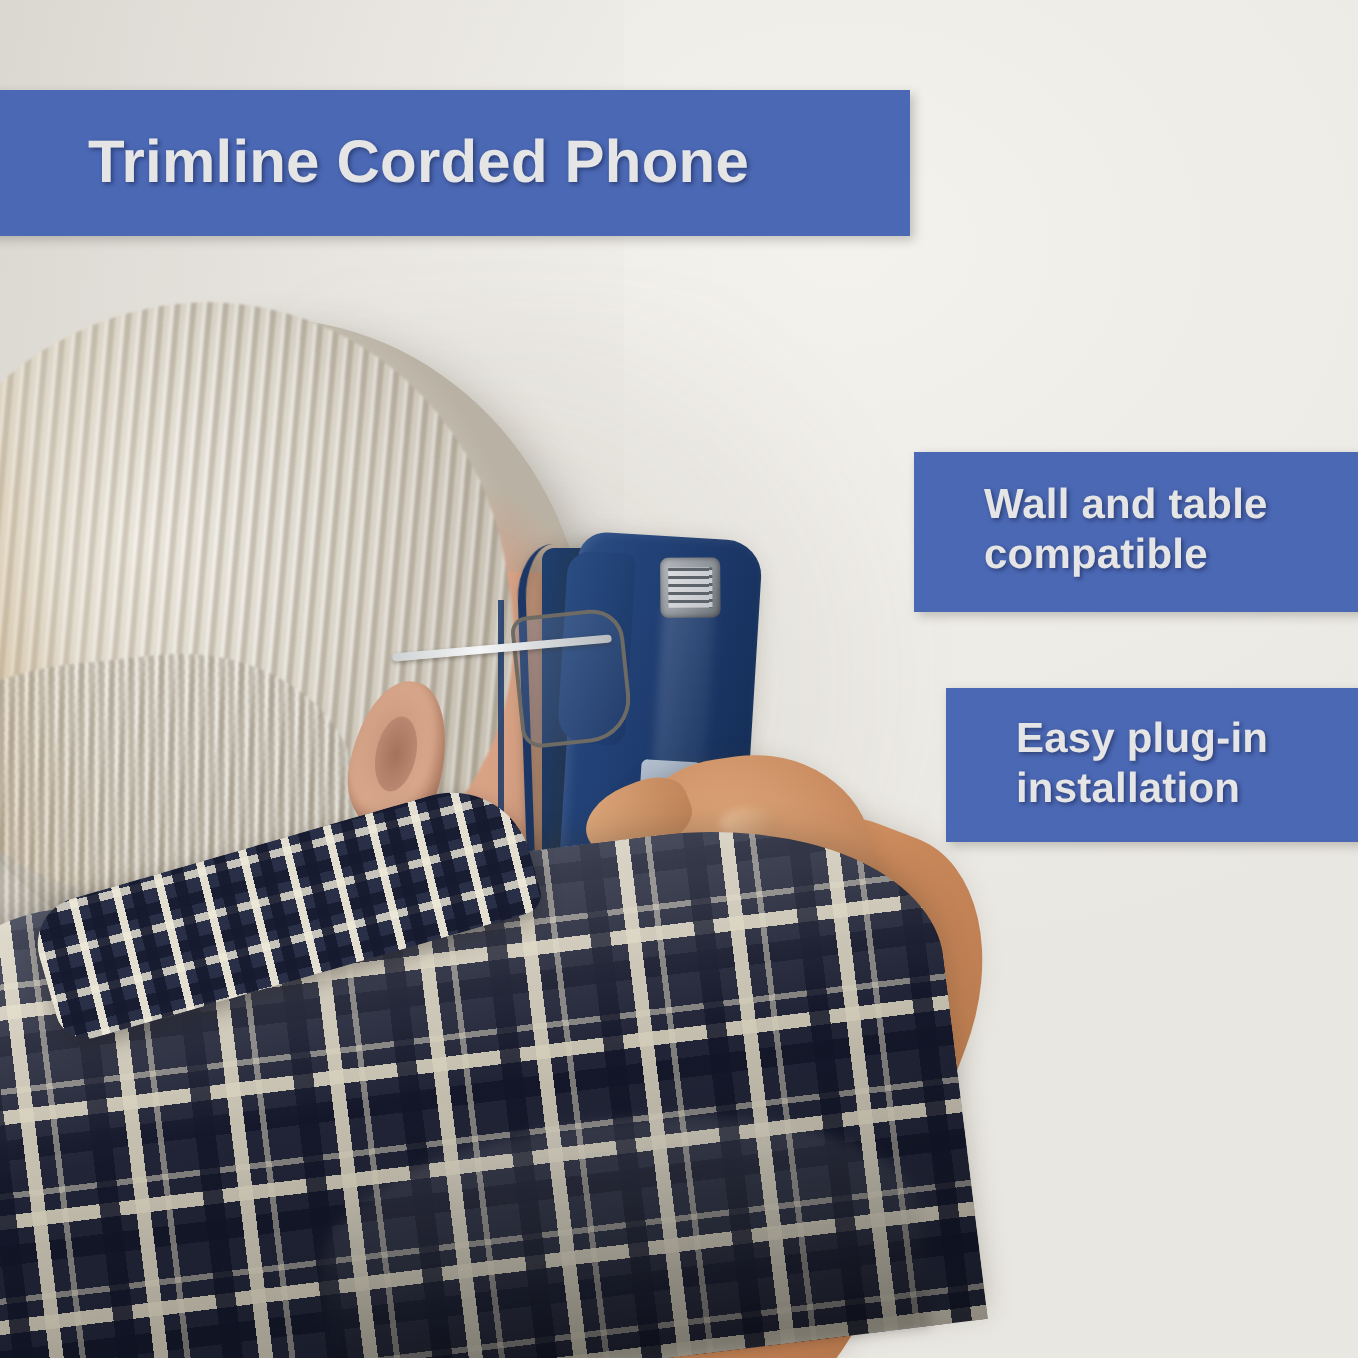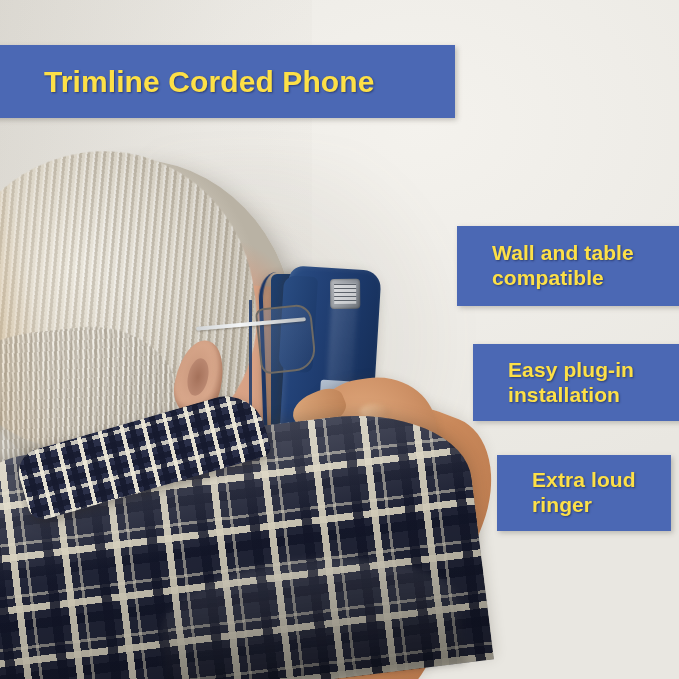--- a/index.html
+++ b/index.html
@@ -277,21 +277,21 @@
 
   
   .banner{
     position:absolute;
     background:#4b68b4;
     box-shadow:2px 2px 5px rgba(80,75,65,.30);
     display:flex;align-items:center;
     box-sizing:border-box;
   }
   .banner span{
-    color:#fde047;font-weight:bold;
+    color:#e5e5e5;font-weight:bold;
     text-shadow:1px 1px 2px rgba(20,30,70,.55);
     line-height:1.18;
     letter-spacing:.1px;
   }
   #title-banner{
     left:-8px;top:45px;width:463px;height:73px;
     padding-left:52px;
   }
   #title-banner span{font-size:30px;}
 
@@ -361,17 +361,14 @@
   </div>
 
   <div class="banner feature" id="feature-1">
     <span>Wall and table compatible</span>
   </div>
 
   <div class="banner feature" id="feature-2">
     <span>Easy plug-in installation</span>
   </div>
 
-  <div class="banner feature" id="feature-3">
-    <span>Extra loud ringer</span>
-  </div>
 
 </div>
 
 </body></html>

